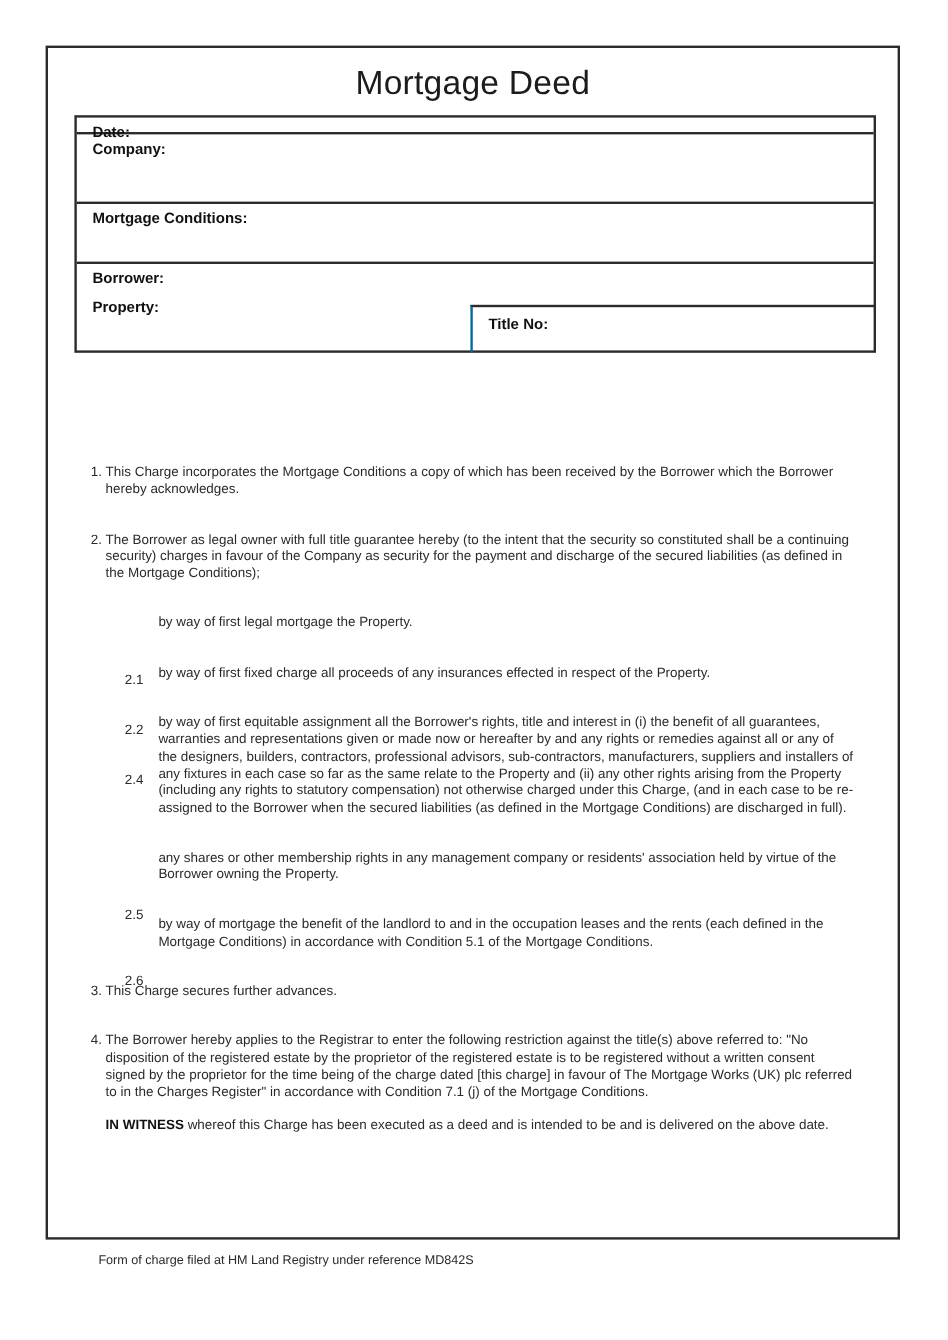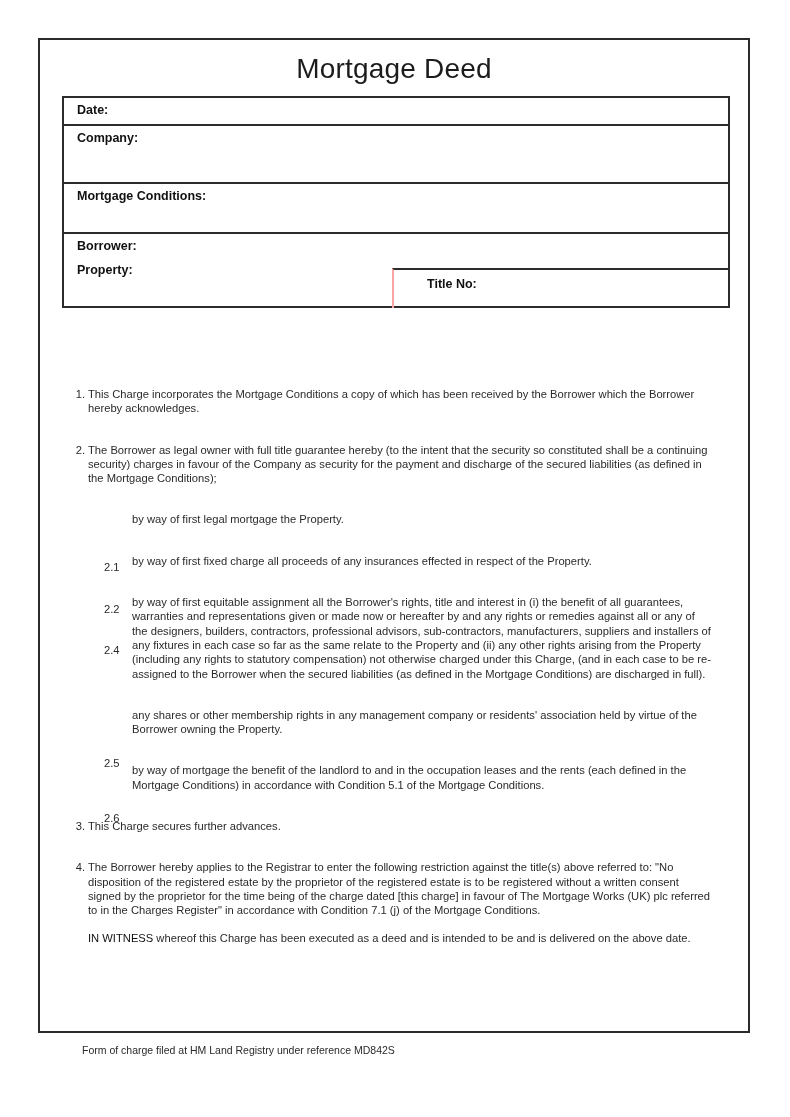--- a/index.html
+++ b/index.html
@@ -48,21 +48,21 @@
     width: 668px;
     border: 2px solid #2b2b2b;
     box-sizing: border-box;
   }
   .prow {
     border-bottom: 2px solid #2b2b2b;
     box-sizing: border-box;
     position: relative;
   }
   .prow:last-child { border-bottom: none; }
-  .prow-date     { height: 28px; }
+  .prow-date     { height: 14px; }
   .prow-company  { height: 58px; }
   .prow-mortcond { height: 50px; }
   .prow-borrprop { height: 72px; }
 
   .plabel {
     font-size: 12.5px;
     font-weight: bold;
     color: #111;
     padding: 6px 0 0 13px;
     line-height: 1.05;
@@ -77,24 +77,23 @@
     left: 0; top: 24px;
     padding: 6px 0 0 13px;
   }
   
   .titleno-box {
     position: absolute;
     left: 328px;
     top: 34px;
     right: -2px;
     bottom: -2px;
-    border-left: 2px solid #fca5a5;
+    border-left: 2px solid #0369a1;
     border-top: 2px solid #2b2b2b;
     box-sizing: border-box;
-    padding-left: 20px;
   }
   .titleno-label {
     font-size: 12.5px;
     font-weight: bold;
     color: #111;
     padding: 7px 0 0 13px;
   }
 
   
   .clauses {
@@ -134,21 +133,21 @@
   .ctext { display: block; margin-top: 27px; }
 
   .witness {
     position: relative;
     font-size: 11.2px;
     line-height: 14.3px;
     color: #2a2a2a;
     padding-left: 26px;
     margin-top: 13px;
   }
-  .witness b { font-weight: normal; color: #111; margin-top: 29px; }
+  .witness b { font-weight: bold; color: #111; margin-top: 29px; }
 
   
   .footer-note {
     position: absolute;
     left: 60px;
     top: 1043px;
     font-size: 10.5px;
     color: #2a2a2a;
     line-height: 14px;
     padding-left: 22px;

